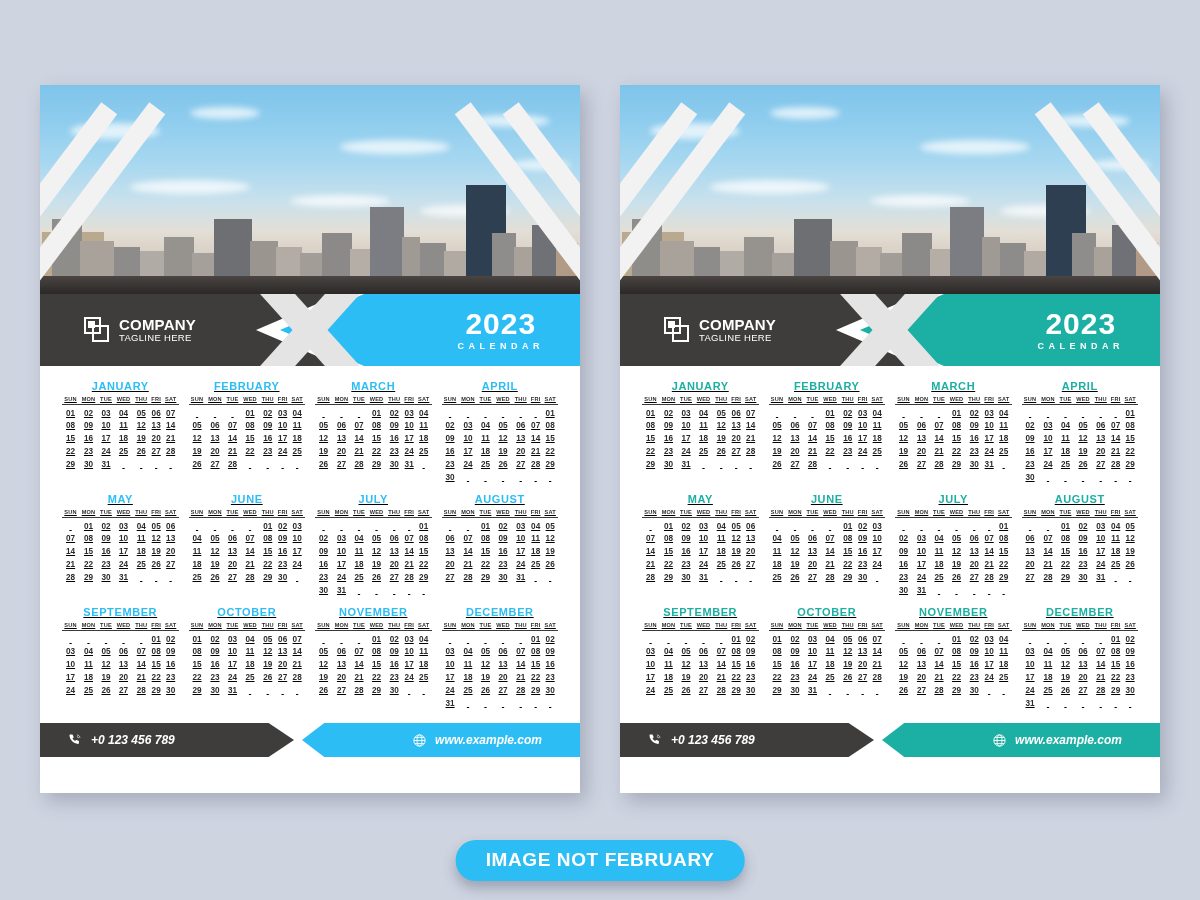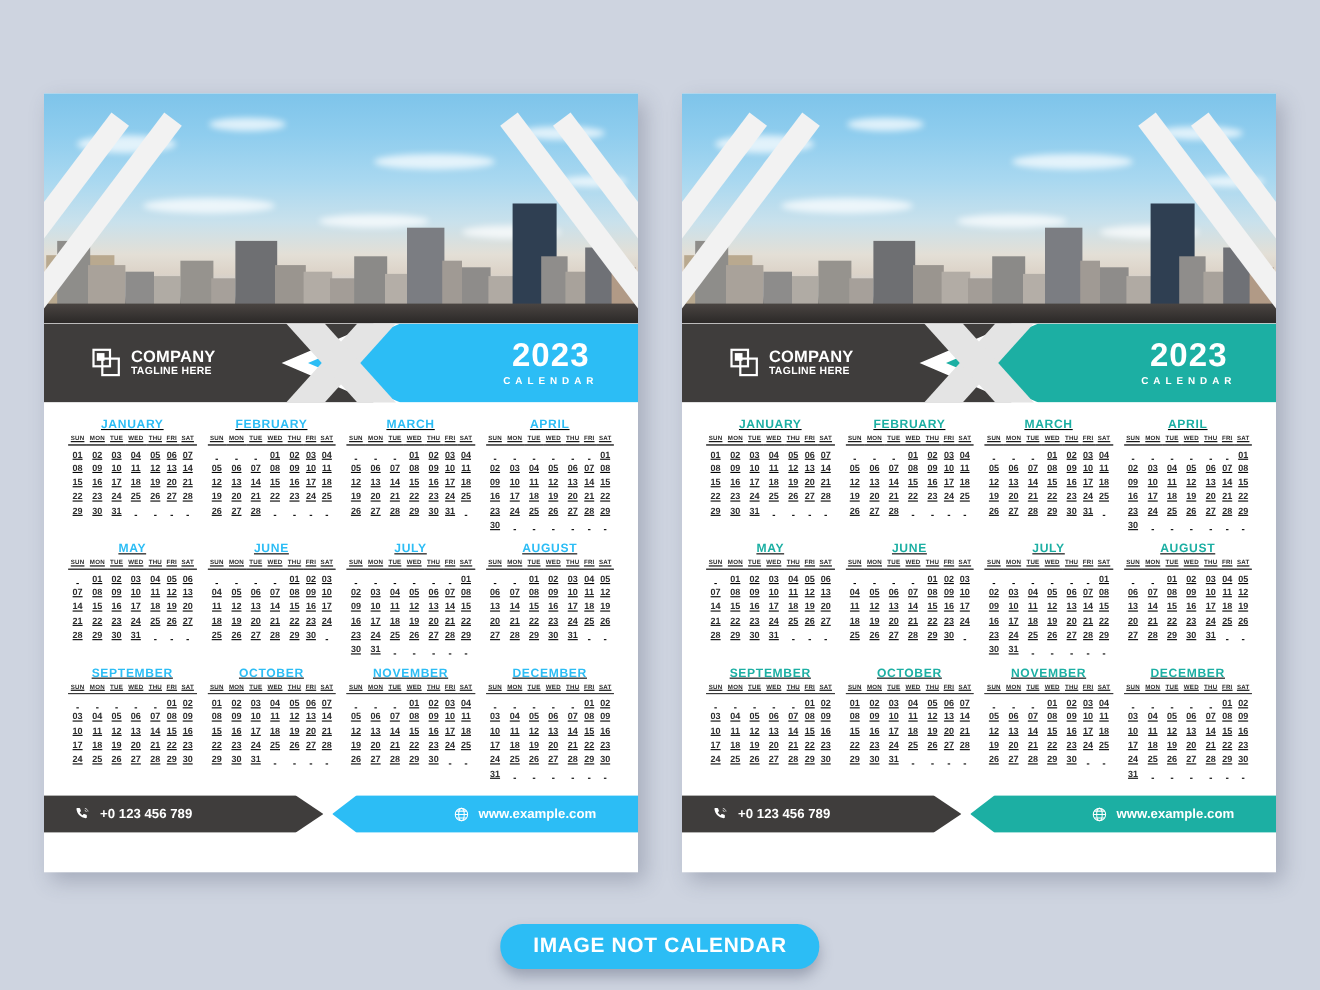--- a/index.html
+++ b/index.html
@@ -62,21 +62,21 @@
 
   .brand { position: absolute; left: 44px; top: 50%; transform: translateY(-50%);
            display: flex; align-items: center; gap: 9px; z-index: 5; }
   .logo-mark { width: 26px; height: 26px; position: relative; flex: 0 0 auto; }
   .logo-mark .sq { position: absolute; border: 2.5px solid #fff; }
   .logo-mark .sq1 { left:0; top:0; width:17px; height:17px; }
   .logo-mark .sq2 { left:8px; top:8px; width:17px; height:17px; }
   .logo-mark .sq3 { left:4px; top:4px; width:7px; height:7px; background:#fff; border:0; }
   .brand-txt { color:#fff; line-height:1.05; }
   .brand-name { font-size: 15px; font-weight: 700; letter-spacing: .2px; }
-  .brand-tag  { font-size: 9.5px; font-weight: 700; letter-spacing: .3px; }
+  .brand-tag  { font-size: 9.5px; font-weight: 400; letter-spacing: .3px; }
 
   .yearblk { position: absolute; right: 36px; top: 50%; transform: translateY(-50%);
              z-index: 5; text-align: center; color: #fff; }
   .year { font-size: 30px; font-weight: 800; letter-spacing: 1px; line-height: .95; }
   .calword { font-size: 9px; font-weight: 700; letter-spacing: 4.5px; margin-top: 2px; }
 
   
   .months {
     padding: 14px 22px 6px 22px;
     display: grid; grid-template-columns: repeat(4, 1fr);
@@ -89,21 +89,21 @@
     font-size: 5.6px; font-weight: 700; color: #2b2b2b;
     padding: 0 0 2px 0; border-bottom: 1.2px solid #3a3a3a; letter-spacing: .2px;
   }
   table.mtbl td {
     font-size: 8.2px; font-weight: 700; color: #2b2b2b;
     padding: 2.4px 0 0 0; text-align: center; height: 13px;
   }
   table.mtbl tr:first-child td { padding-top: 4px; }
 
   
-  .footer { position: absolute; left: 0; bottom: 36px; width: 100%; height: 34px; overflow: hidden; }
+  .footer { position: absolute; left: 0; bottom: 36px; width: 100%; height: 34px; overflow: hidden; font-style: italic; }
   .footer .dark {
     position: absolute; left: 0; top: 0; height: 100%; width: 254px;
     background: #3f3d3c;
     clip-path: polygon(0 0, 90% 0, 100% 50%, 90% 100%, 0 100%);
   }
   .footer .accent {
     position: absolute; right: 0; top: 0; height: 100%; width: 278px;
     clip-path: polygon(8% 0, 100% 0, 100% 100%, 8% 100%, 0 50%);
   }
   .fitem { position: absolute; top: 0; height: 100%; display: flex; align-items: center;
@@ -1857,14 +1857,14 @@
                 <ellipse cx="12" cy="12" rx="4" ry="9"></ellipse>
                 <line x1="3" y1="12" x2="21" y2="12"></line>
                 <line x1="4.5" y1="7" x2="19.5" y2="7"></line>
                 <line x1="4.5" y1="17" x2="19.5" y2="17"></line>
               </svg></span>
             <span>www.example.com</span>
           </div>
         </div>
       </div>
     </div>
-  <div class="badge">IMAGE NOT CALENDAR</div>
+  <div class="badge">IMAGE NOT FEBRUARY</div>
 </div>
 
 </body></html>

